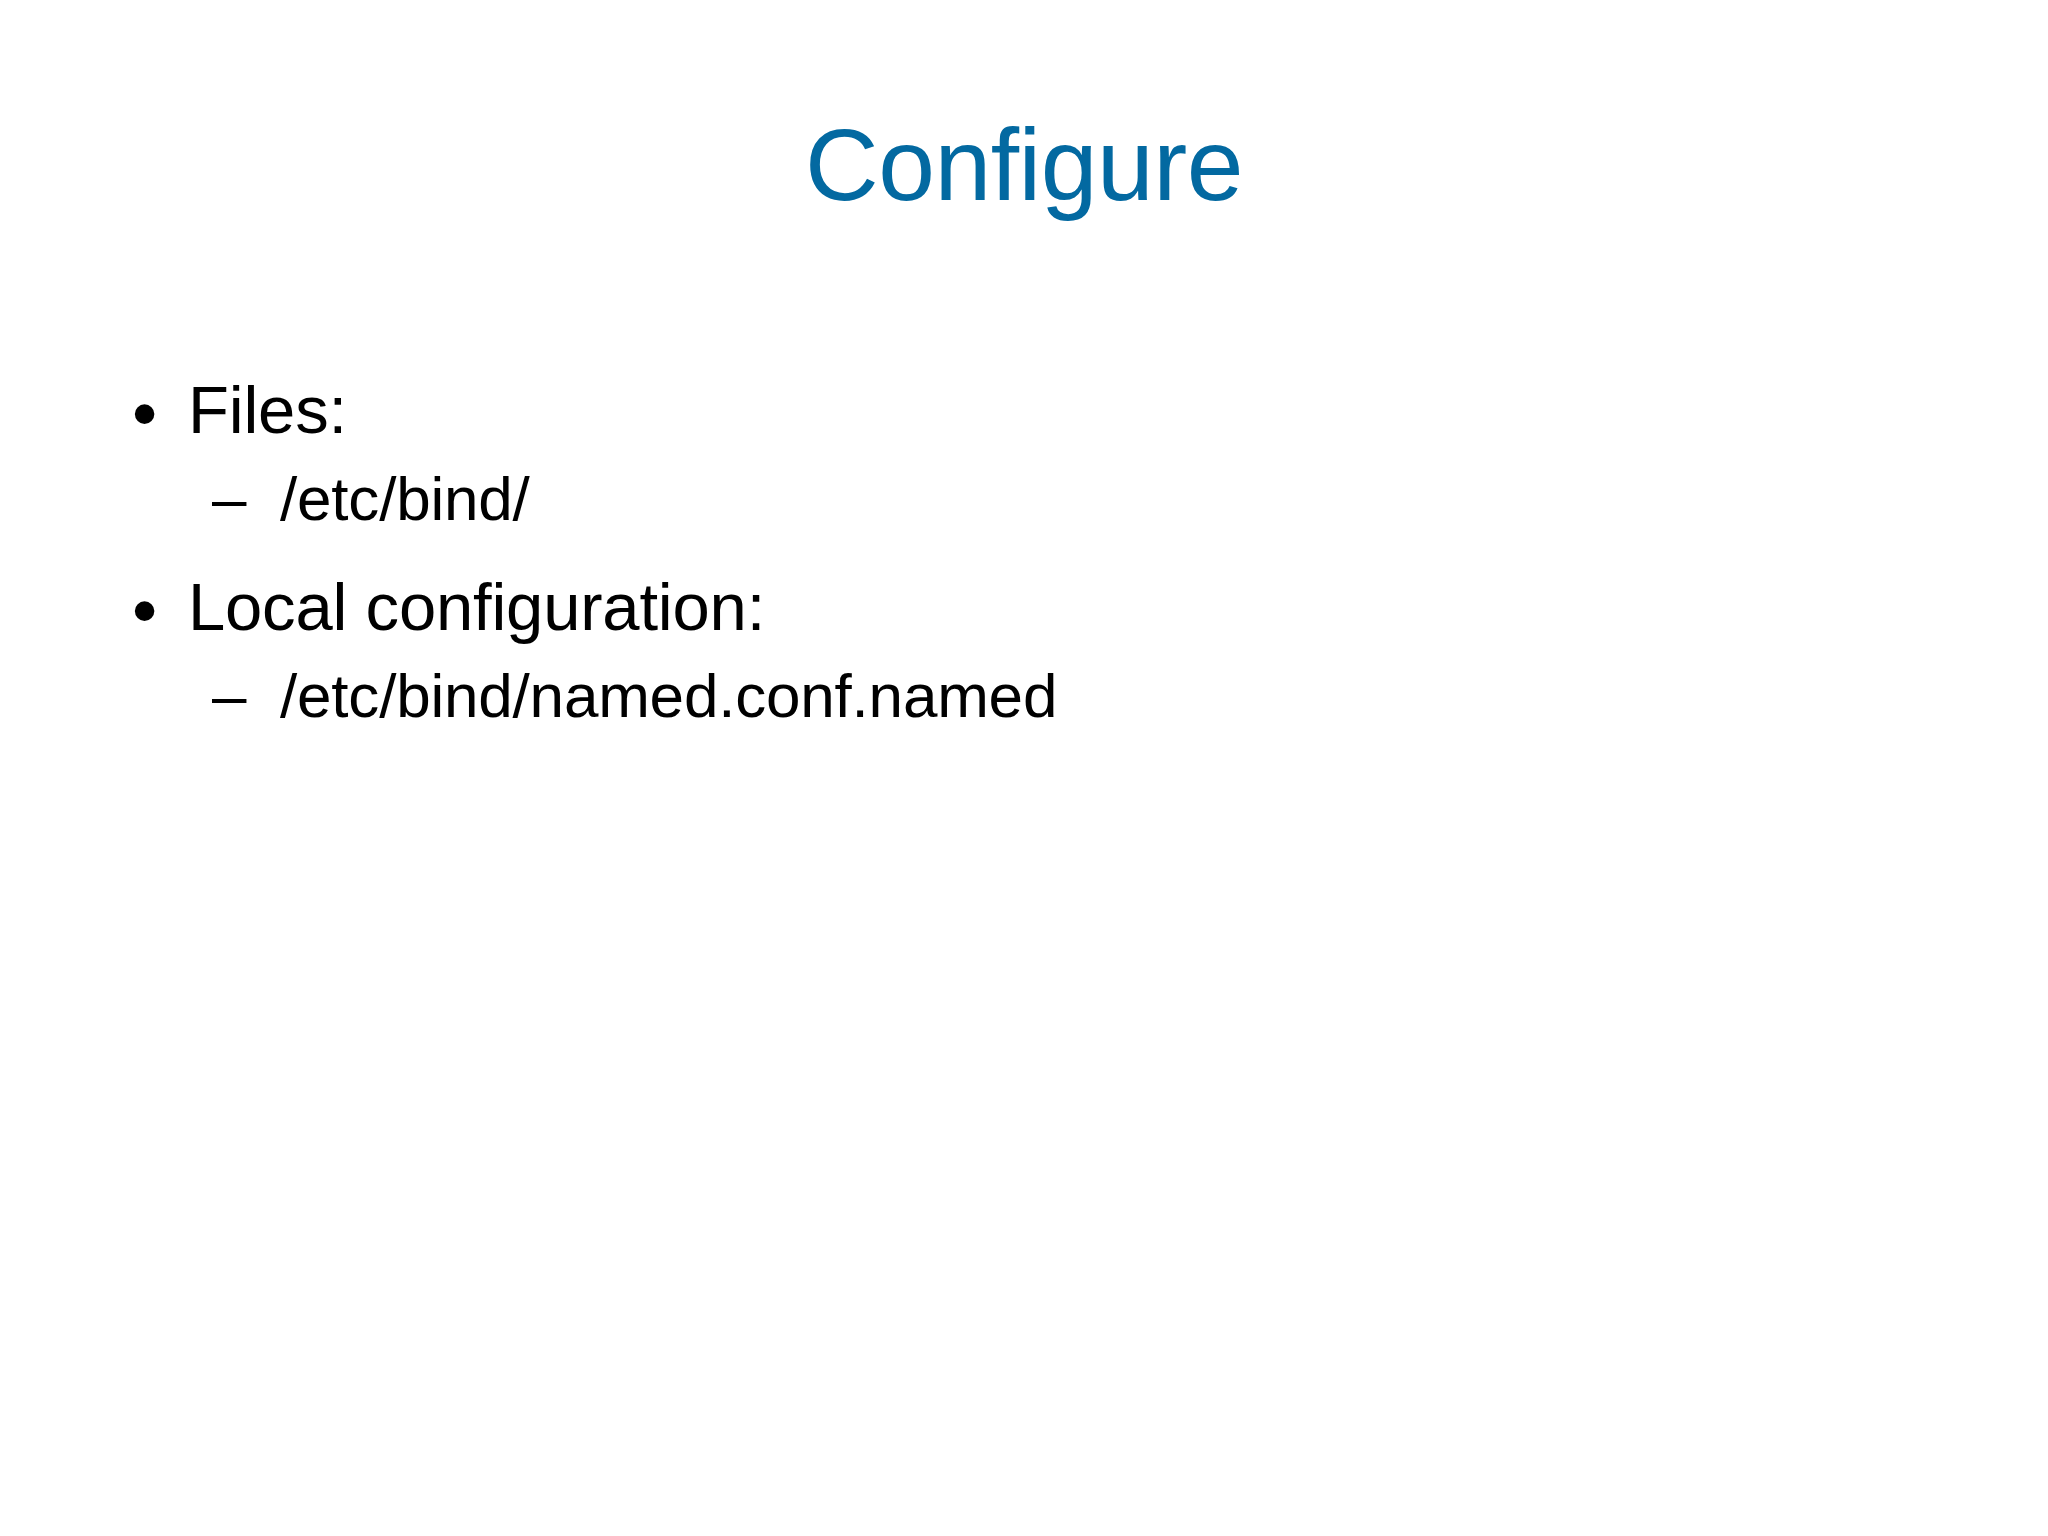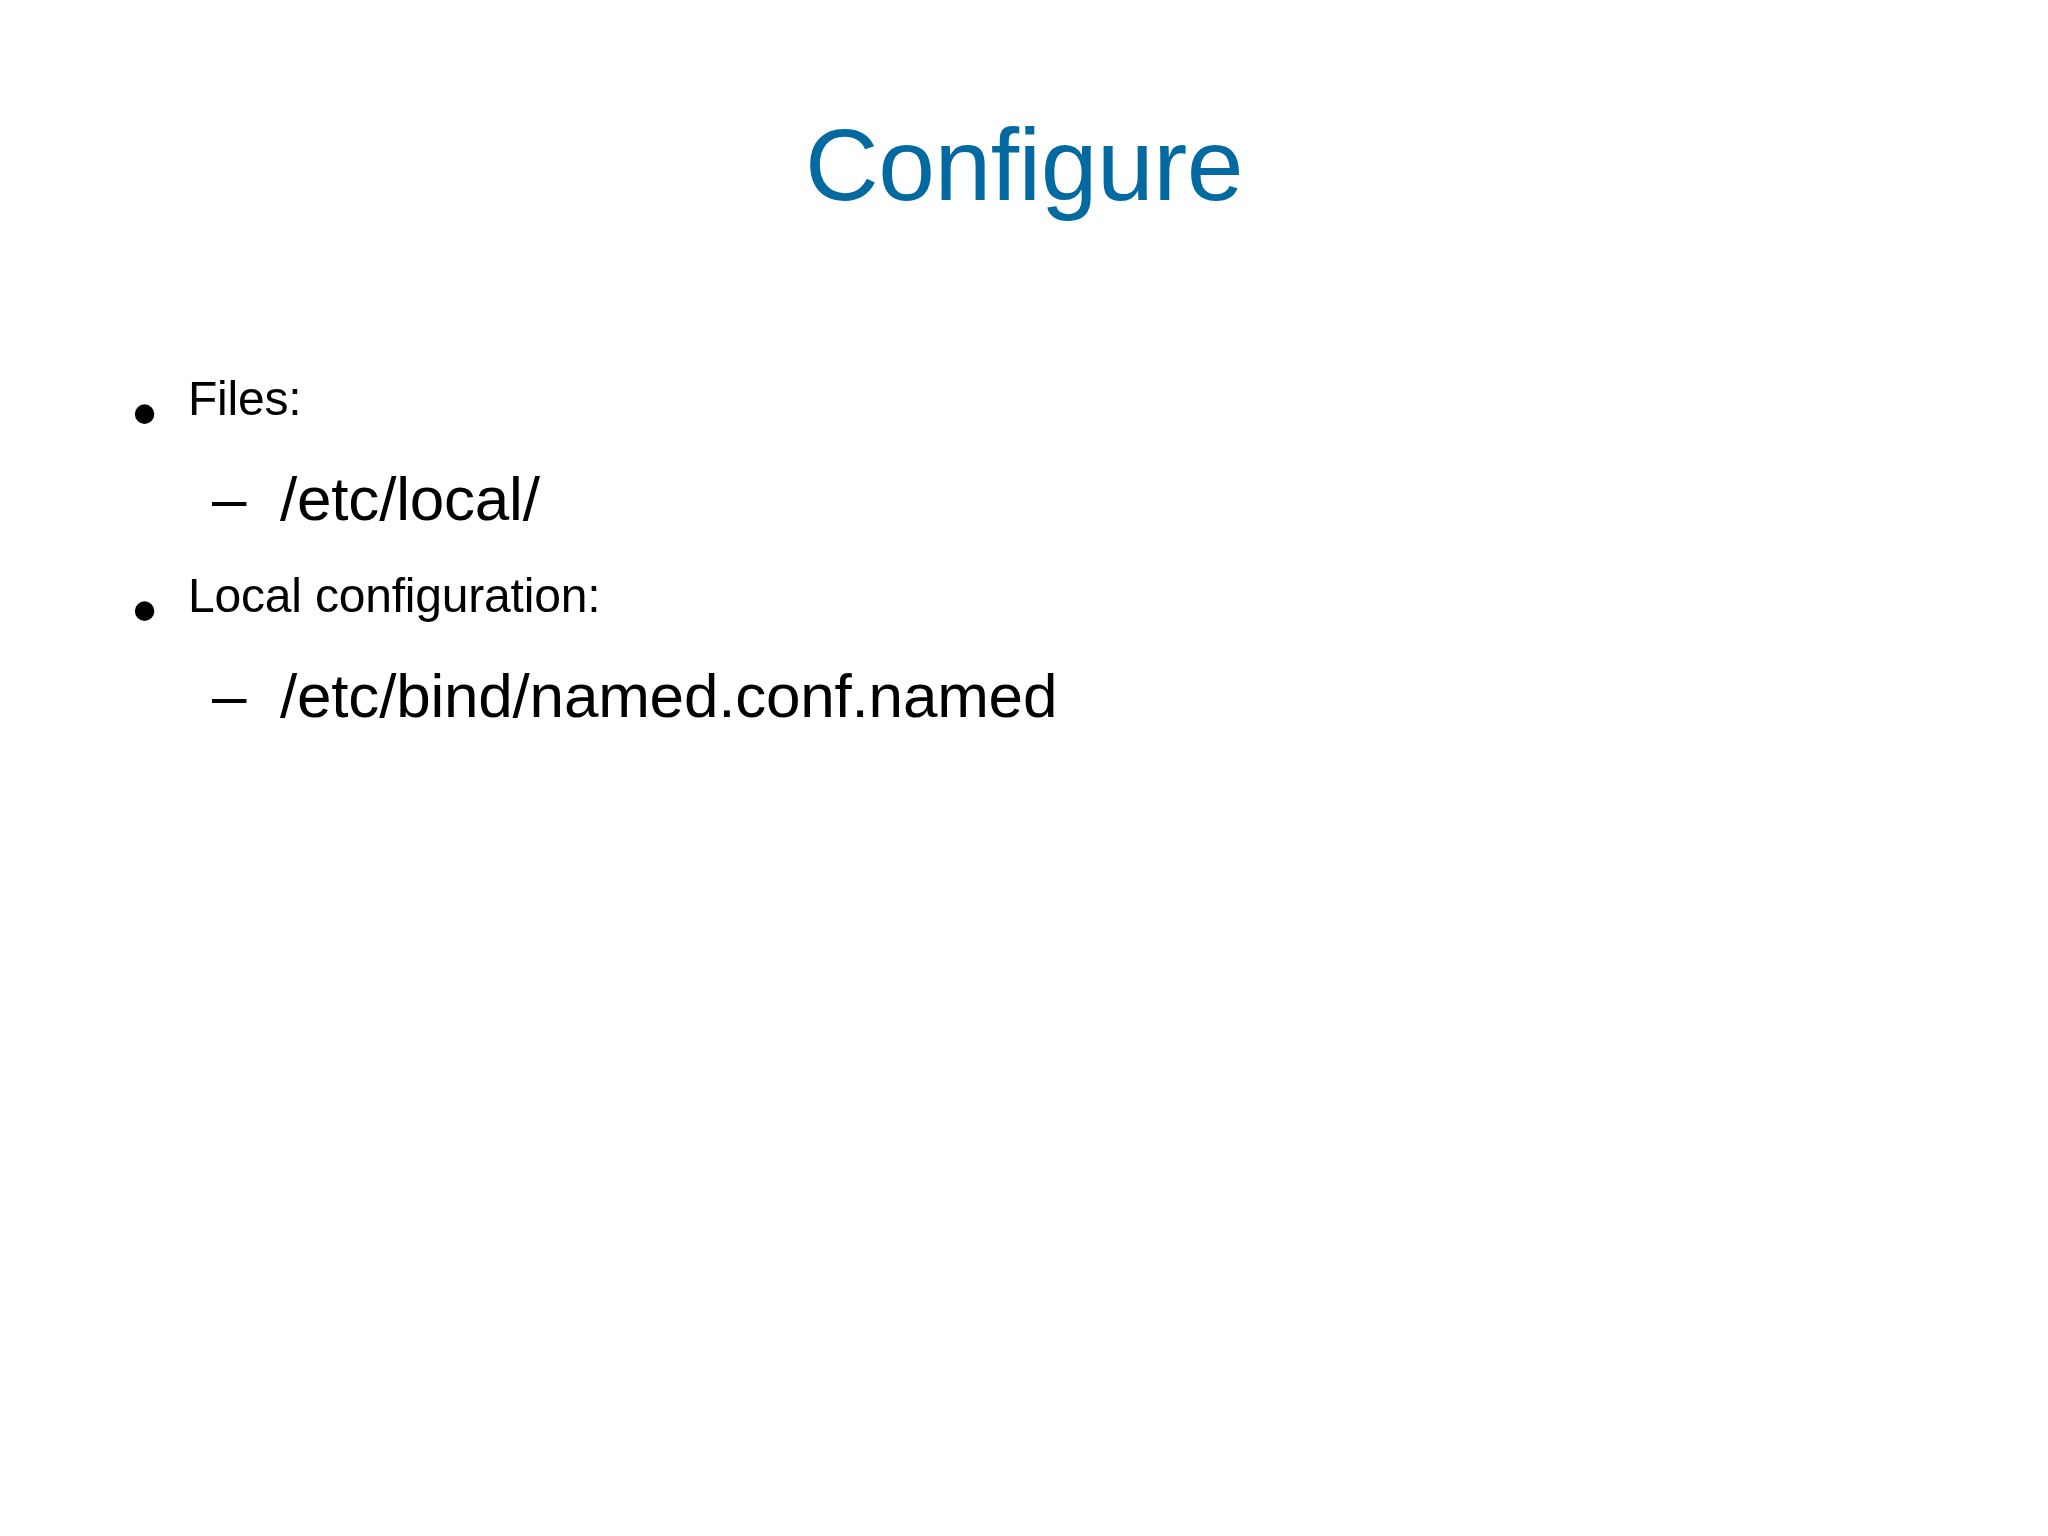--- a/index.html
+++ b/index.html
@@ -66,21 +66,21 @@
   .level-1 .marker {
     width: 68px;
     min-width: 68px;
     font-size: 72px;
     line-height: 1.14;
     text-align: left;
     padding-left: 12px;
     box-sizing: border-box;
   }
   .level-1 .bullet-text {
-    font-size: 48px;
+    font-size: 67px;
     line-height: 1.14;
     letter-spacing: -0.2px;
   }
 
   
   .level-2 {
     font-size: 62px;
     line-height: 1.14;
     margin-top: 12px;
     padding-left: 92px;
@@ -116,21 +116,21 @@
 
   <div class="body-block">
 
     <div class="bullet-row level-1">
       <span class="marker">•</span>
       <span class="bullet-text">Files:</span>
     </div>
 
     <div class="bullet-row level-2">
       <span class="marker">–</span>
-      <span class="bullet-text">/etc/local/</span>
+      <span class="bullet-text">/etc/bind/</span>
     </div>
 
     <div class="spacer-gap"></div>
 
     <div class="bullet-row level-1">
       <span class="marker">•</span>
       <span class="bullet-text">Local configuration:</span>
     </div>
 
     <div class="bullet-row level-2">

